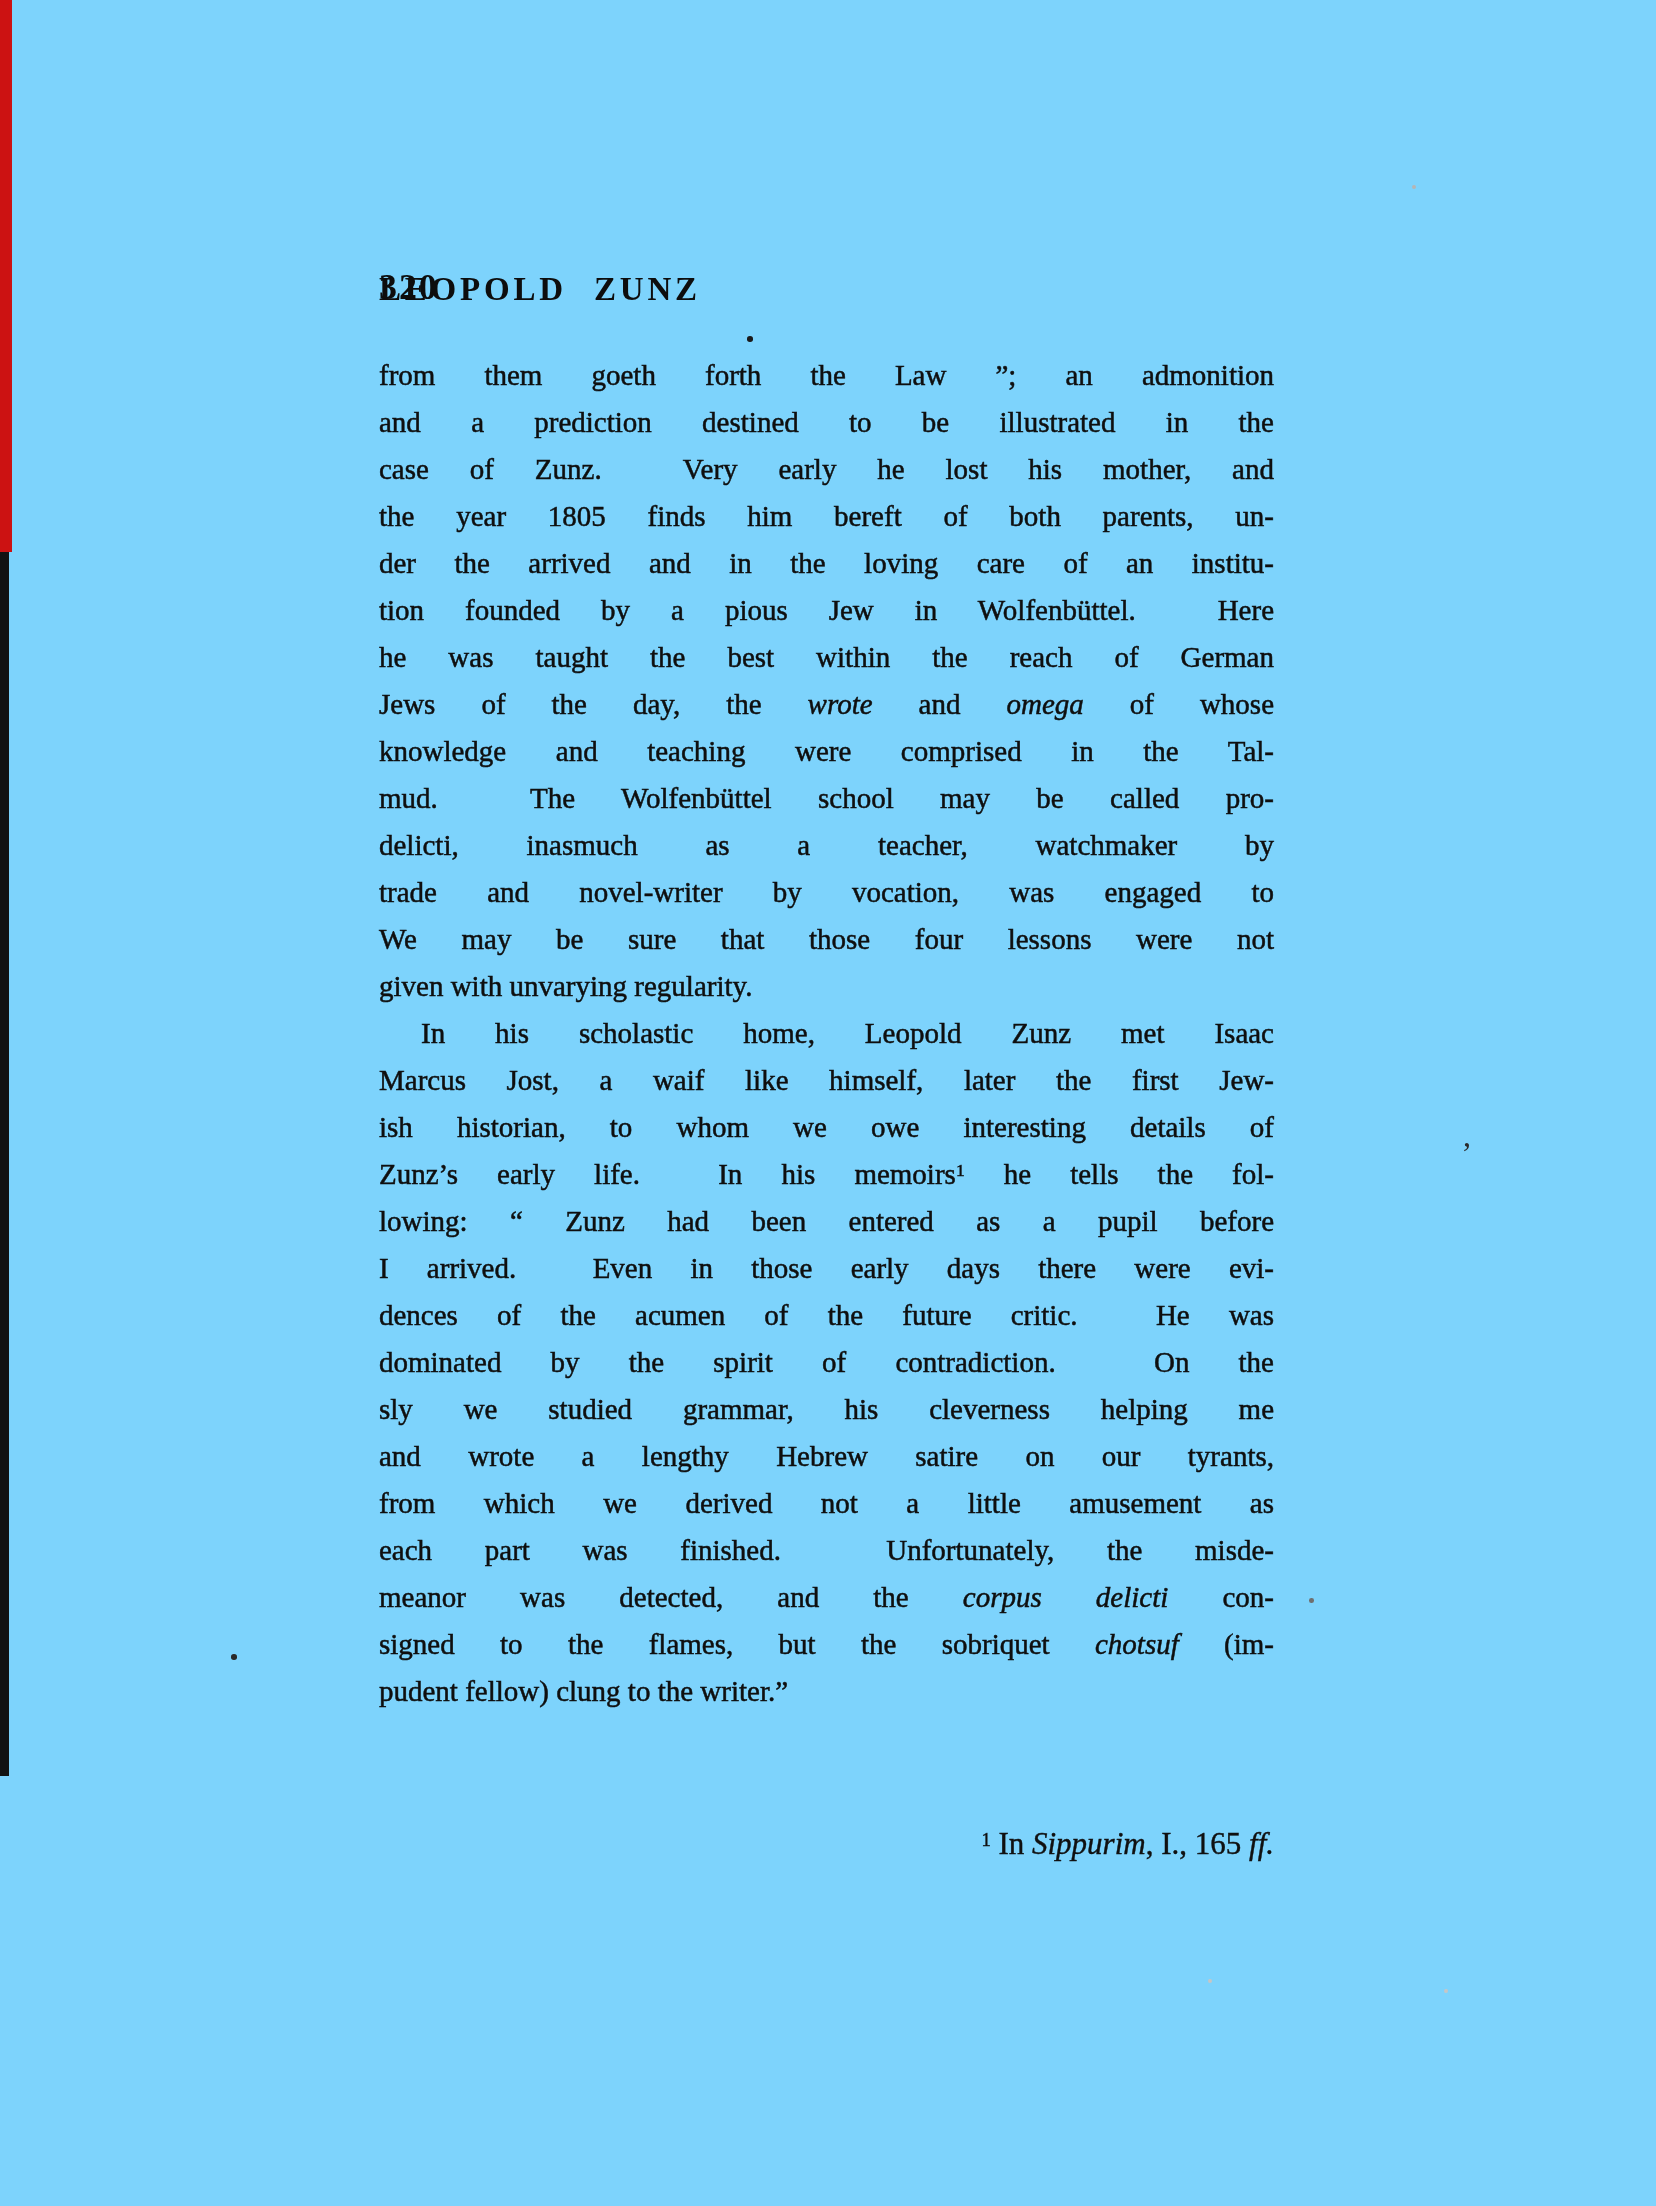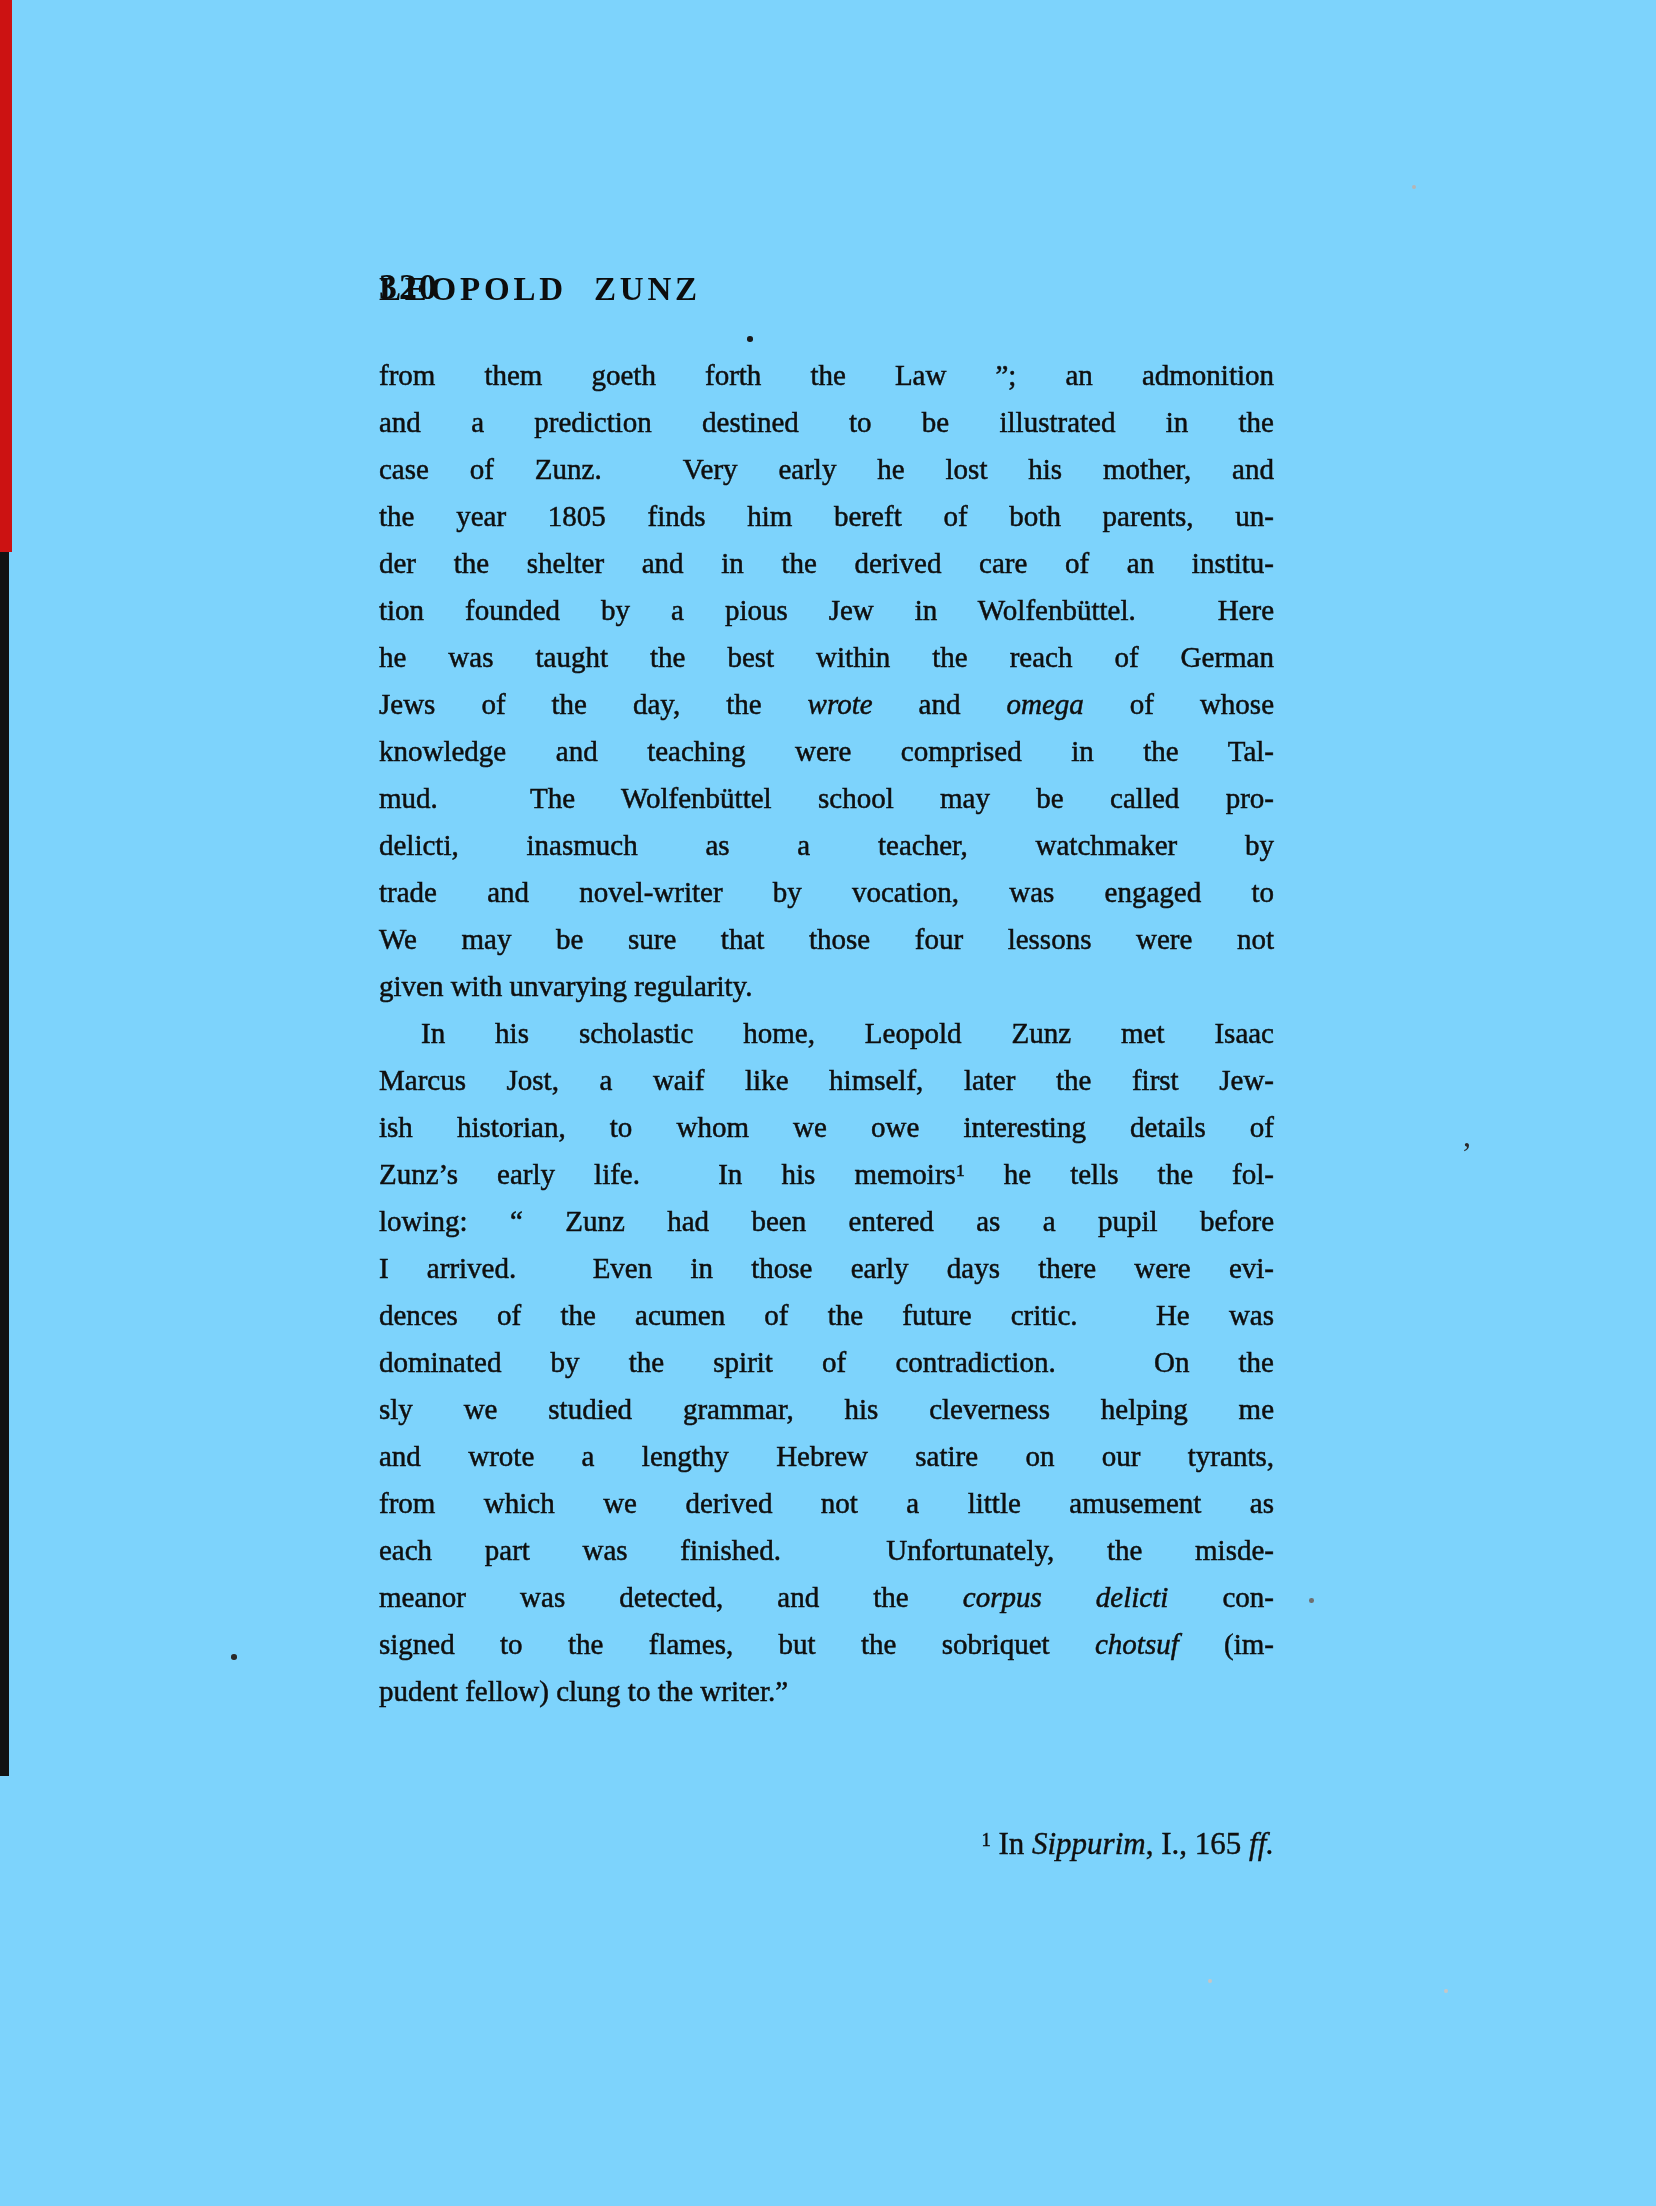--- a/index.html
+++ b/index.html
@@ -73,21 +73,21 @@
   <div class="edge-strip edge-black" style="background: rgb(18, 18, 18);"></div>
 
   <div class="page-number">320</div>
   <div class="running-title">LEOPOLD ZUNZ</div>
 
   <div class="body-text" id="body-text">
       <div class="line"><span>from them goeth forth the Law&nbsp;”; an admonition</span></div>
       <div class="line"><span>and a prediction destined to be illustrated in the</span></div>
       <div class="line"><span>case of Zunz.&nbsp; Very early he lost his mother, and</span></div>
       <div class="line"><span>the year 1805 finds him bereft of both parents, un-</span></div>
-      <div class="line"><span>der the shelter and in the derived care of an institu-</span></div>
+      <div class="line"><span>der the arrived and in the loving care of an institu-</span></div>
       <div class="line"><span>tion founded by a pious Jew in Wolfenbüttel.&nbsp; Here</span></div>
       <div class="line"><span>he was taught the best within the reach of German</span></div>
       <div class="line"><span>Jews of the day, the </span><span class="it">wrote</span><span> and </span><span class="it">omega</span><span> of whose</span></div>
       <div class="line"><span>knowledge and teaching were comprised in the Tal-</span></div>
       <div class="line"><span>mud.&nbsp; The Wolfenbüttel school may be called pro-</span></div>
       <div class="line"><span>delicti, inasmuch as a teacher, watchmaker by</span></div>
       <div class="line"><span>trade and novel-writer by vocation, was engaged to</span></div>
       <div class="line"><span>We may be sure that those four lessons were not</span></div>
       <div class="line par-end"><span>given with unvarying regularity.</span></div>
       <div class="line indent"><span>In his scholastic home, Leopold Zunz met Isaac</span></div>

